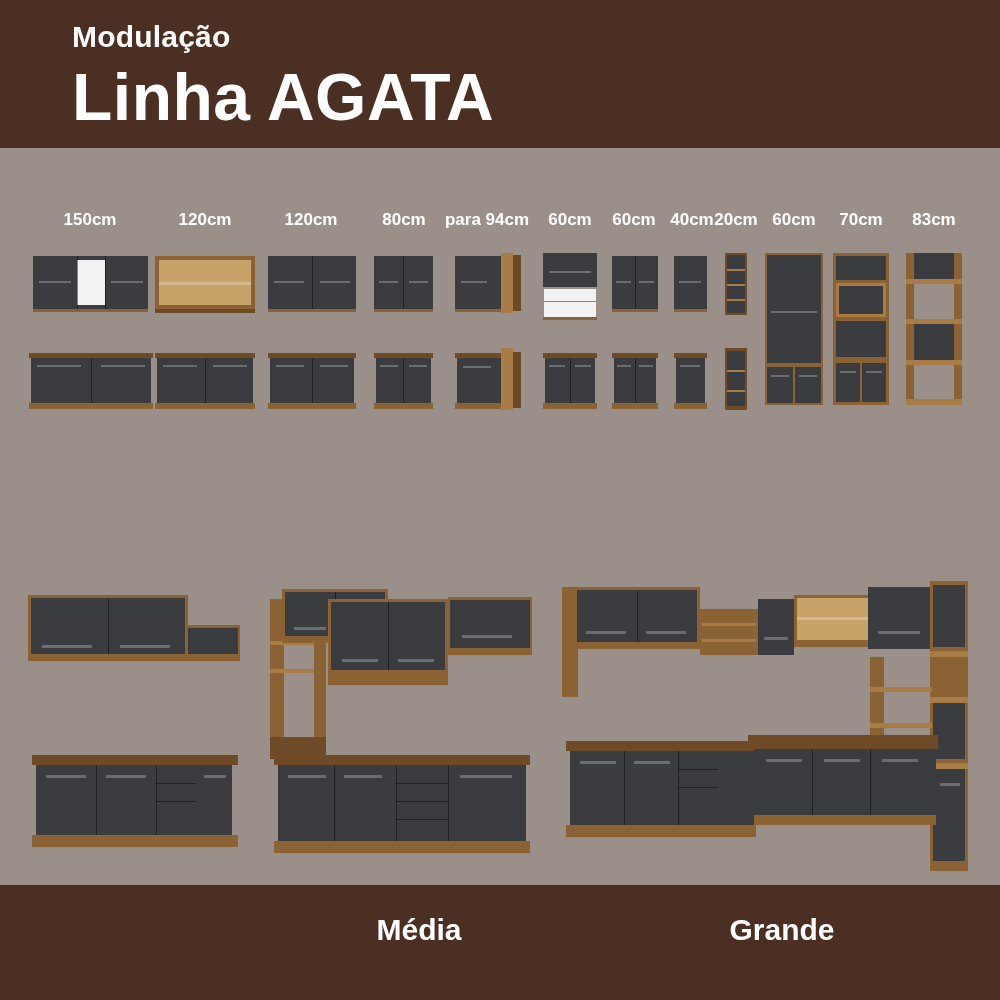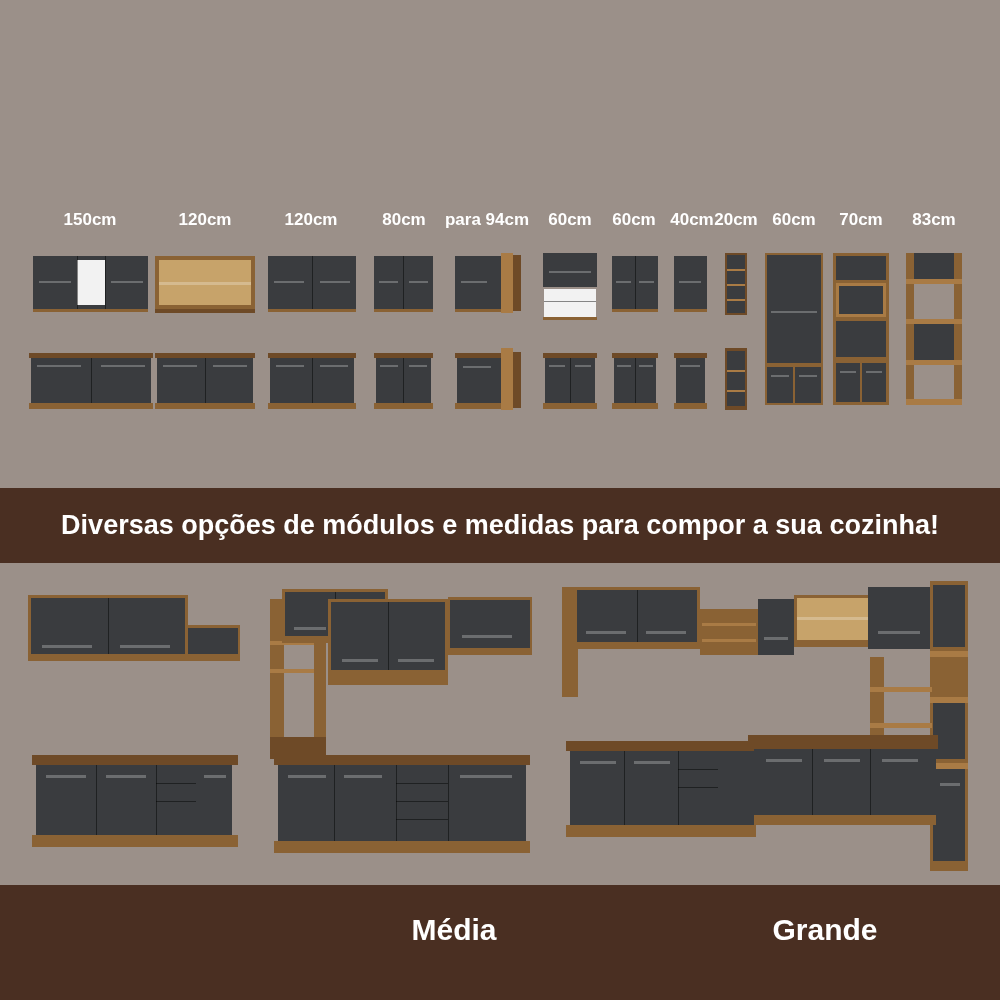--- a/index.html
+++ b/index.html
@@ -71,20 +71,24 @@
     position:absolute;top:28px;font-size:30px;font-weight:bold;
     transform:translateX(-50%);white-space:nowrap;
   }
   .divider{position:absolute;background:rgba(0,0,0,.25);}
 </style>
 </head>
 <body>
 
 <div class="page">
 
+  <div class="header">
+    <div class="kicker">Modulação</div>
+    <div class="title">Linha AGATA</div>
+  </div>
 
   <div class="modules">
 
     <div class="labels">
       <div class="label" style="left:90px">150cm</div>
       <div class="label" style="left:205px">120cm</div>
       <div class="label" style="left:311px">120cm</div>
       <div class="label" style="left:404px">80cm</div>
       <div class="label" style="left:487px">para 94cm</div>
       <div class="label" style="left:570px">60cm</div>
@@ -273,23 +277,20 @@
     <div class="mod" style="left:725px;top:200px;width:22px;height:62px;">
       <div class="wood-d" style="position:absolute;left:0;top:0;width:22px;height:62px;"></div>
       <div class="dark" style="position:absolute;left:2px;top:3px;width:18px;height:55px;"></div>
       <div class="wood-l" style="position:absolute;left:2px;top:22px;width:18px;height:2px;"></div>
       <div class="wood-l" style="position:absolute;left:2px;top:42px;width:18px;height:2px;"></div>
     </div>
 
     <div class="divider" style="left:0;top:0;width:0;height:0;"></div>
   </div>
 
-  <div class="slogan">
-    <span>Diversas opções de módulos e medidas para compor a sua cozinha!</span>
-  </div>
 
   <div class="kitchens">
 
     <div class="kit" style="left:28px;top:20px;width:210px;height:280px;">
 
       <div class="wood" style="position:absolute;left:0;top:12px;width:160px;height:66px;"></div>
       <div class="dark" style="position:absolute;left:3px;top:15px;width:154px;height:56px;"></div>
       <div class="line" style="left:80px;top:15px;width:1px;height:56px;"></div>
       <div class="hl" style="left:14px;top:62px;width:50px;height:3px;"></div>
       <div class="hl" style="left:92px;top:62px;width:50px;height:3px;"></div>
@@ -394,17 +395,17 @@
       <div class="line" style="left:250px;top:176px;width:1px;height:66px;"></div>
       <div class="line" style="left:308px;top:176px;width:1px;height:66px;"></div>
       <div class="hl" style="left:204px;top:186px;width:36px;height:3px;"></div>
       <div class="hl" style="left:262px;top:186px;width:36px;height:3px;"></div>
       <div class="hl" style="left:320px;top:186px;width:36px;height:3px;"></div>
       <div class="wood" style="position:absolute;left:192px;top:242px;width:182px;height:10px;"></div>
     </div>
   </div>
 
   <div class="footer">
-    <div class="f-item" style="left:454px">Média</div>
-    <div class="f-item" style="left:825px">Grande</div>
+    <div class="f-item" style="left:419px">Média</div>
+    <div class="f-item" style="left:782px">Grande</div>
   </div>
 
 </div>
 
 </body></html>

